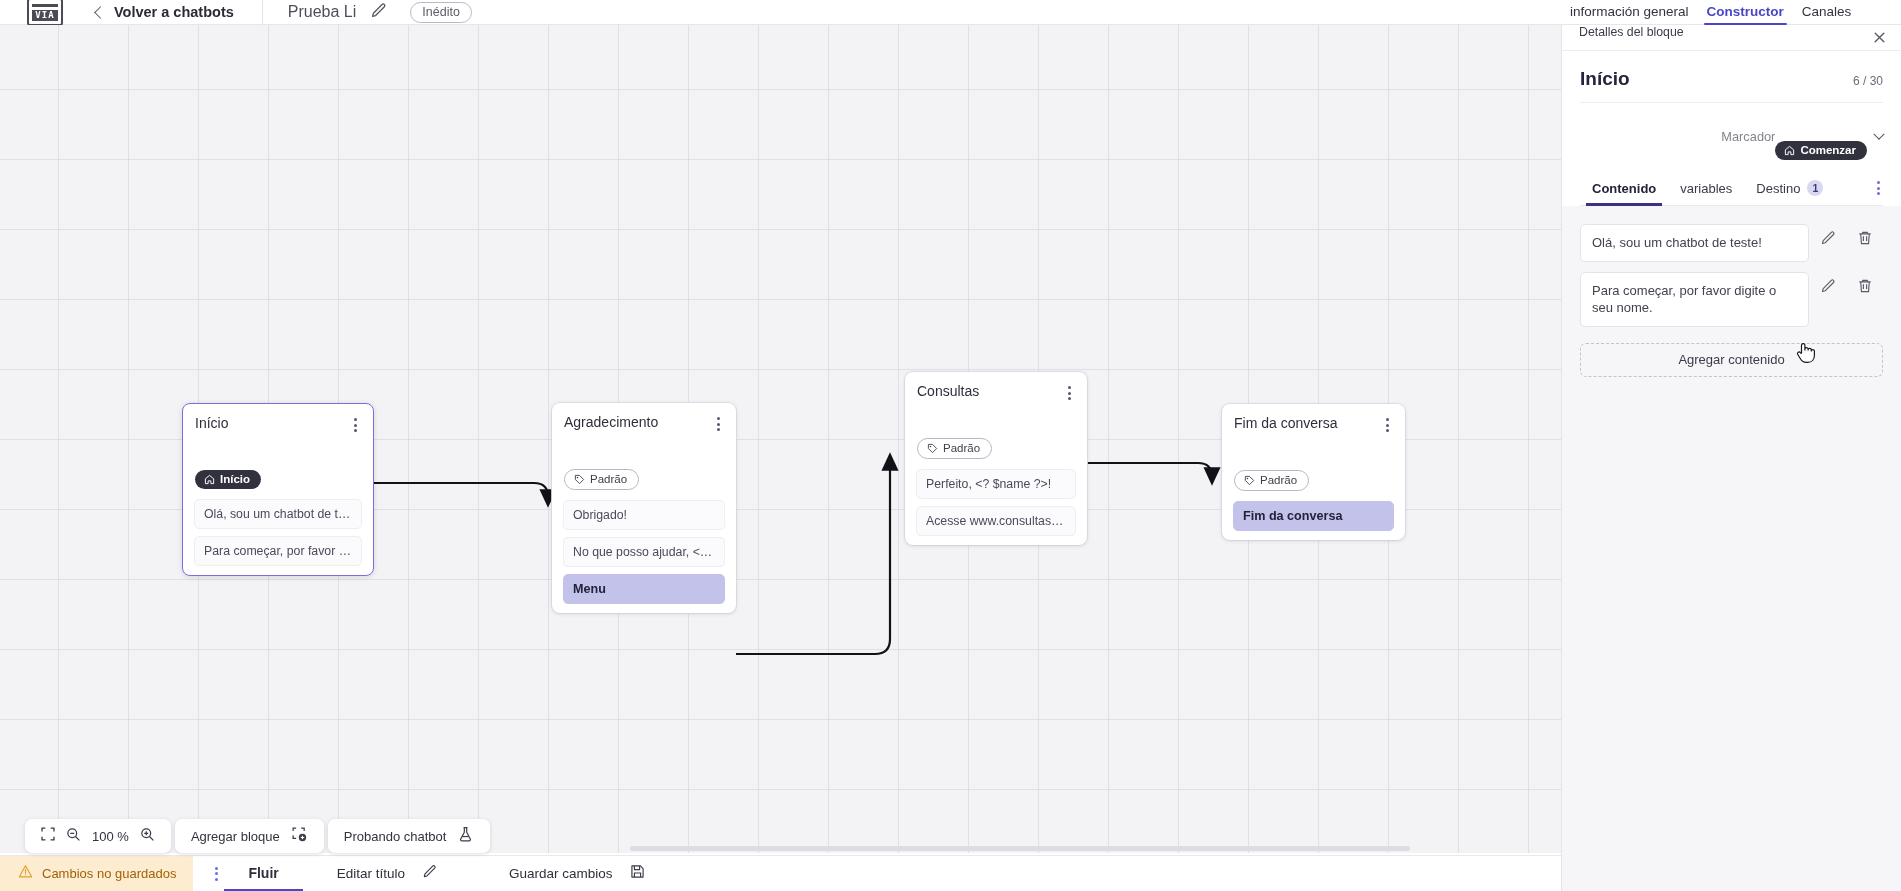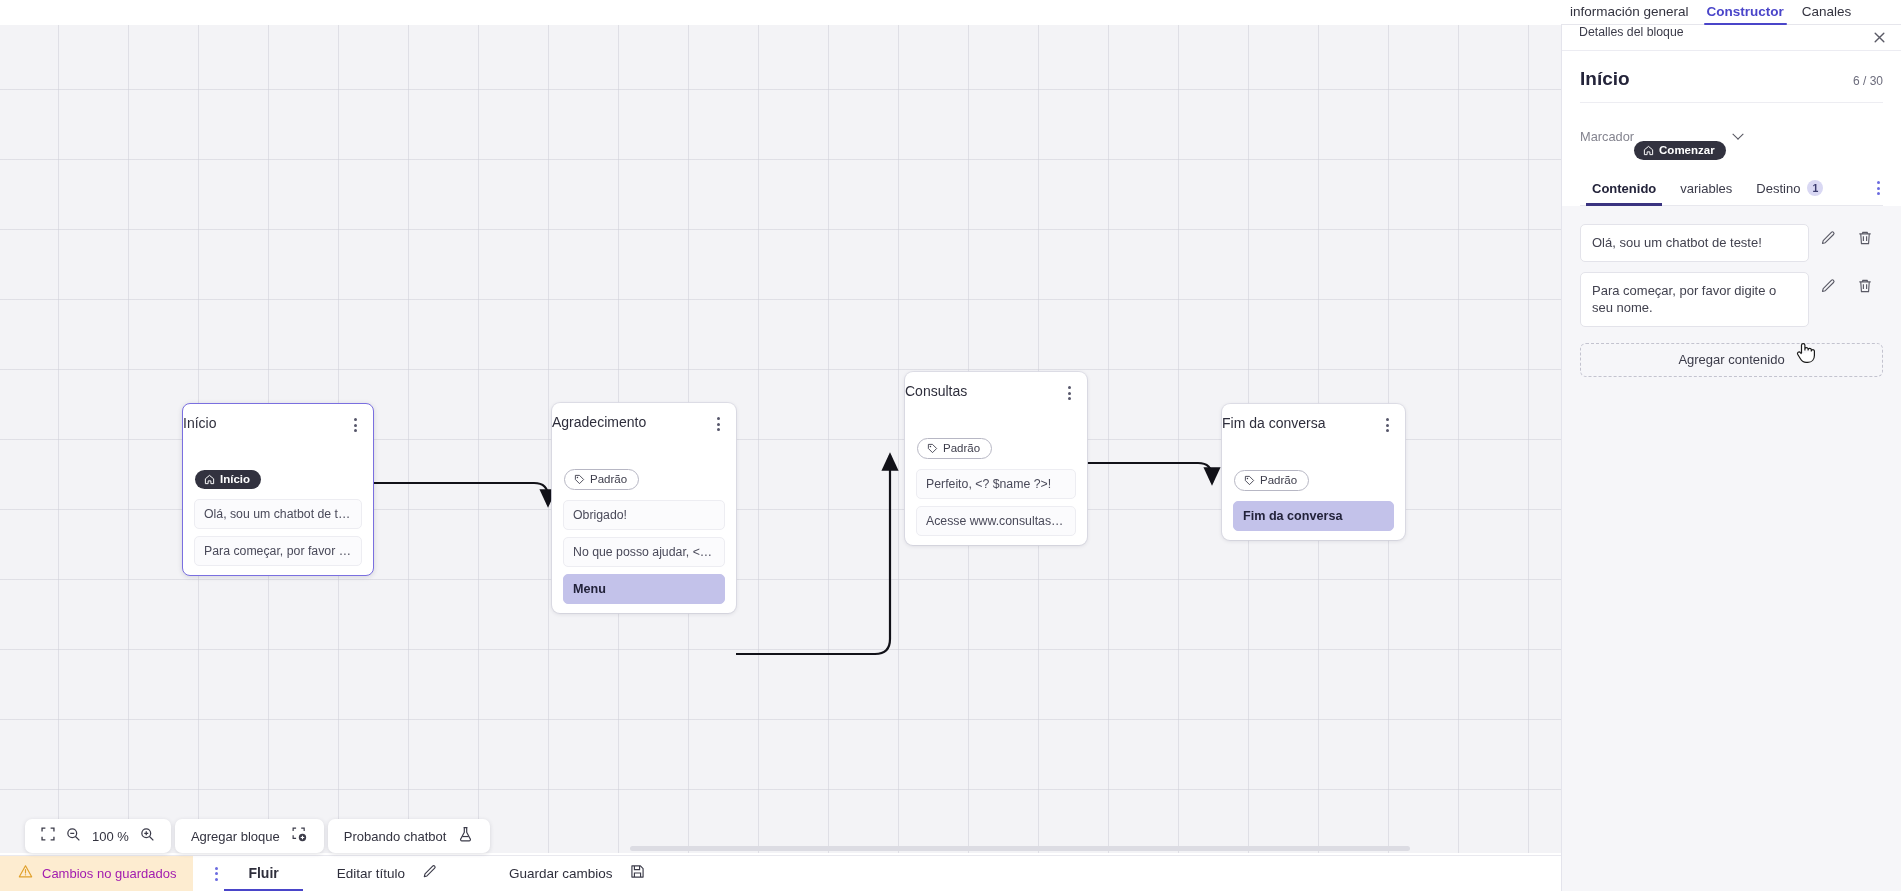--- a/index.html
+++ b/index.html
@@ -95,21 +95,21 @@
     position: absolute; background: #ffffff; border-radius: 8px;
     box-shadow: 0 1px 4px rgba(40,40,60,.13), 0 0 0 1px rgba(225,225,234,.9);
     padding: 0 0 9px 0;
   }
   .node.selected {
     box-shadow: 0 1px 5px rgba(40,40,60,.15);
     border: 1.6px solid #7a6fe0;
   }
   .node-head {
     display: flex; align-items: flex-start; justify-content: space-between;
-    padding: 11px 12px 0 0;
+    padding: 11px 12px 0 12px;
   }
   .node-title { font-size: 14px; color: #2e2e3c; font-weight: 400; white-space: nowrap; }
   .kebab { display: flex; flex-direction: column; gap: 2.5px; cursor: pointer; padding: 3px 4px; }
   .kebab i { width: 3px; height: 3px; border-radius: 50%; background: #56566a; display: block; }
   .badge-row { padding: 7px 12px 0 12px; }
   .badge {
     display: inline-flex; align-items: center; gap: 5px;
     border-radius: 12px; padding: 3px 11px 4px 9px;
     font-size: 11.5px; font-weight: 700; white-space: nowrap; margin-top: 28px;
   }
@@ -139,21 +139,21 @@
   
   .statusbar {
     position: absolute; bottom: 0; left: 0; width: 1561px; height: 36px;
     background: #ffffff; display: flex; align-items: center;
     border-top: 1px solid #e9e9ef;
   }
   .unsaved {
     background: #fdecd0; height: 36px; display: flex; align-items: center;
     gap: 9px; padding: 0 17px 0 18px;
   }
-  .unsaved-lbl { font-size: 13px; color: #a21caf; white-space: nowrap; }
+  .unsaved-lbl { font-size: 13px; color: #a16207; white-space: nowrap; }
   .sb-kebab { display: flex; flex-direction: column; gap: 2.5px; margin: 0 24px 0 22px; cursor: pointer; }
   .sb-kebab i { width: 3px; height: 3px; border-radius: 50%; background: #6b6be0; }
   .sb-tab {
     font-size: 14px; font-weight: 700; color: #2f2f3c; padding: 8px 6px 9px;
     position: relative; cursor: pointer; white-space: nowrap;
   }
   .sb-tab.active::after {
     content: ""; position: absolute; left: -18px; right: -18px; bottom: -1px;
     height: 2.4px; background: #4a45c9;
   }
@@ -173,21 +173,21 @@
   .panel-bar-lbl { font-size: 12.3px; color: #3c3c4a; }
   .x-btn { cursor: pointer; display: flex; align-items: center; }
   .panel-body { padding: 0 18px; background: #ffffff; }
   .p-title-row {
     display: flex; align-items: baseline; justify-content: space-between;
     padding: 17px 0 12px 0;
   }
   .p-title { font-size: 19px; font-weight: 700; color: #24243a; }
   .p-count { font-size: 12px; color: #6c6c7c; }
   .p-marker-row {
-    display: flex; align-items: center; justify-content: flex-start;
+    display: flex; align-items: center; justify-content: flex-end;
     border-top: 1px solid #ededf2; padding: 10px 0 11px 0;
   }
   .p-marker-lbl { font-size: 12.8px; color: #84848f; }
   .marker-right { display: flex; align-items: center; gap: 8px; }
   .chev-down {
     width: 8px; height: 8px; border-right: 1.6px solid #55555f;
     border-bottom: 1.6px solid #55555f; transform: rotate(45deg) translate(-2px,-2px);
     cursor: pointer;
   }
   .p-tabs {
@@ -229,20 +229,37 @@
   }
 
   
   .cursor { position: absolute; pointer-events: none; z-index: 50; }
 </style>
 </head>
 <body>
 
 <div class="app">
 
+  <div class="topbar">
+    <div class="logo-box">
+      <div class="logo-txt">VIA</div>
+    </div>
+    <div class="back-btn">
+      <span class="chev-left"></span>
+      <span class="back-label">Volver a chatbots</span>
+    </div>
+    <div class="tb-sep"></div>
+    <div class="proj-title">Prueba Li</div>
+    <span class="pencil-ic">
+      <svg width="17" height="17" viewBox="0 0 20 20" fill="none">
+        <path d="M14.2 2.9a1.9 1.9 0 0 1 2.7 2.7L6.6 15.9l-3.5.9.9-3.5L14.2 2.9z" stroke="#55555f" stroke-width="1.5" stroke-linejoin="round"></path>
+      </svg>
+    </span>
+    <div class="pill-unpub">Inédito</div>
+  </div>
 
   <div class="rtabs">
     <div class="rtab">información general</div>
     <div class="rtab active">Constructor</div>
     <div class="rtab">Canales</div>
   </div>
 
   <div class="canvas">
 
     <svg class="edges" width="1561" height="830">

